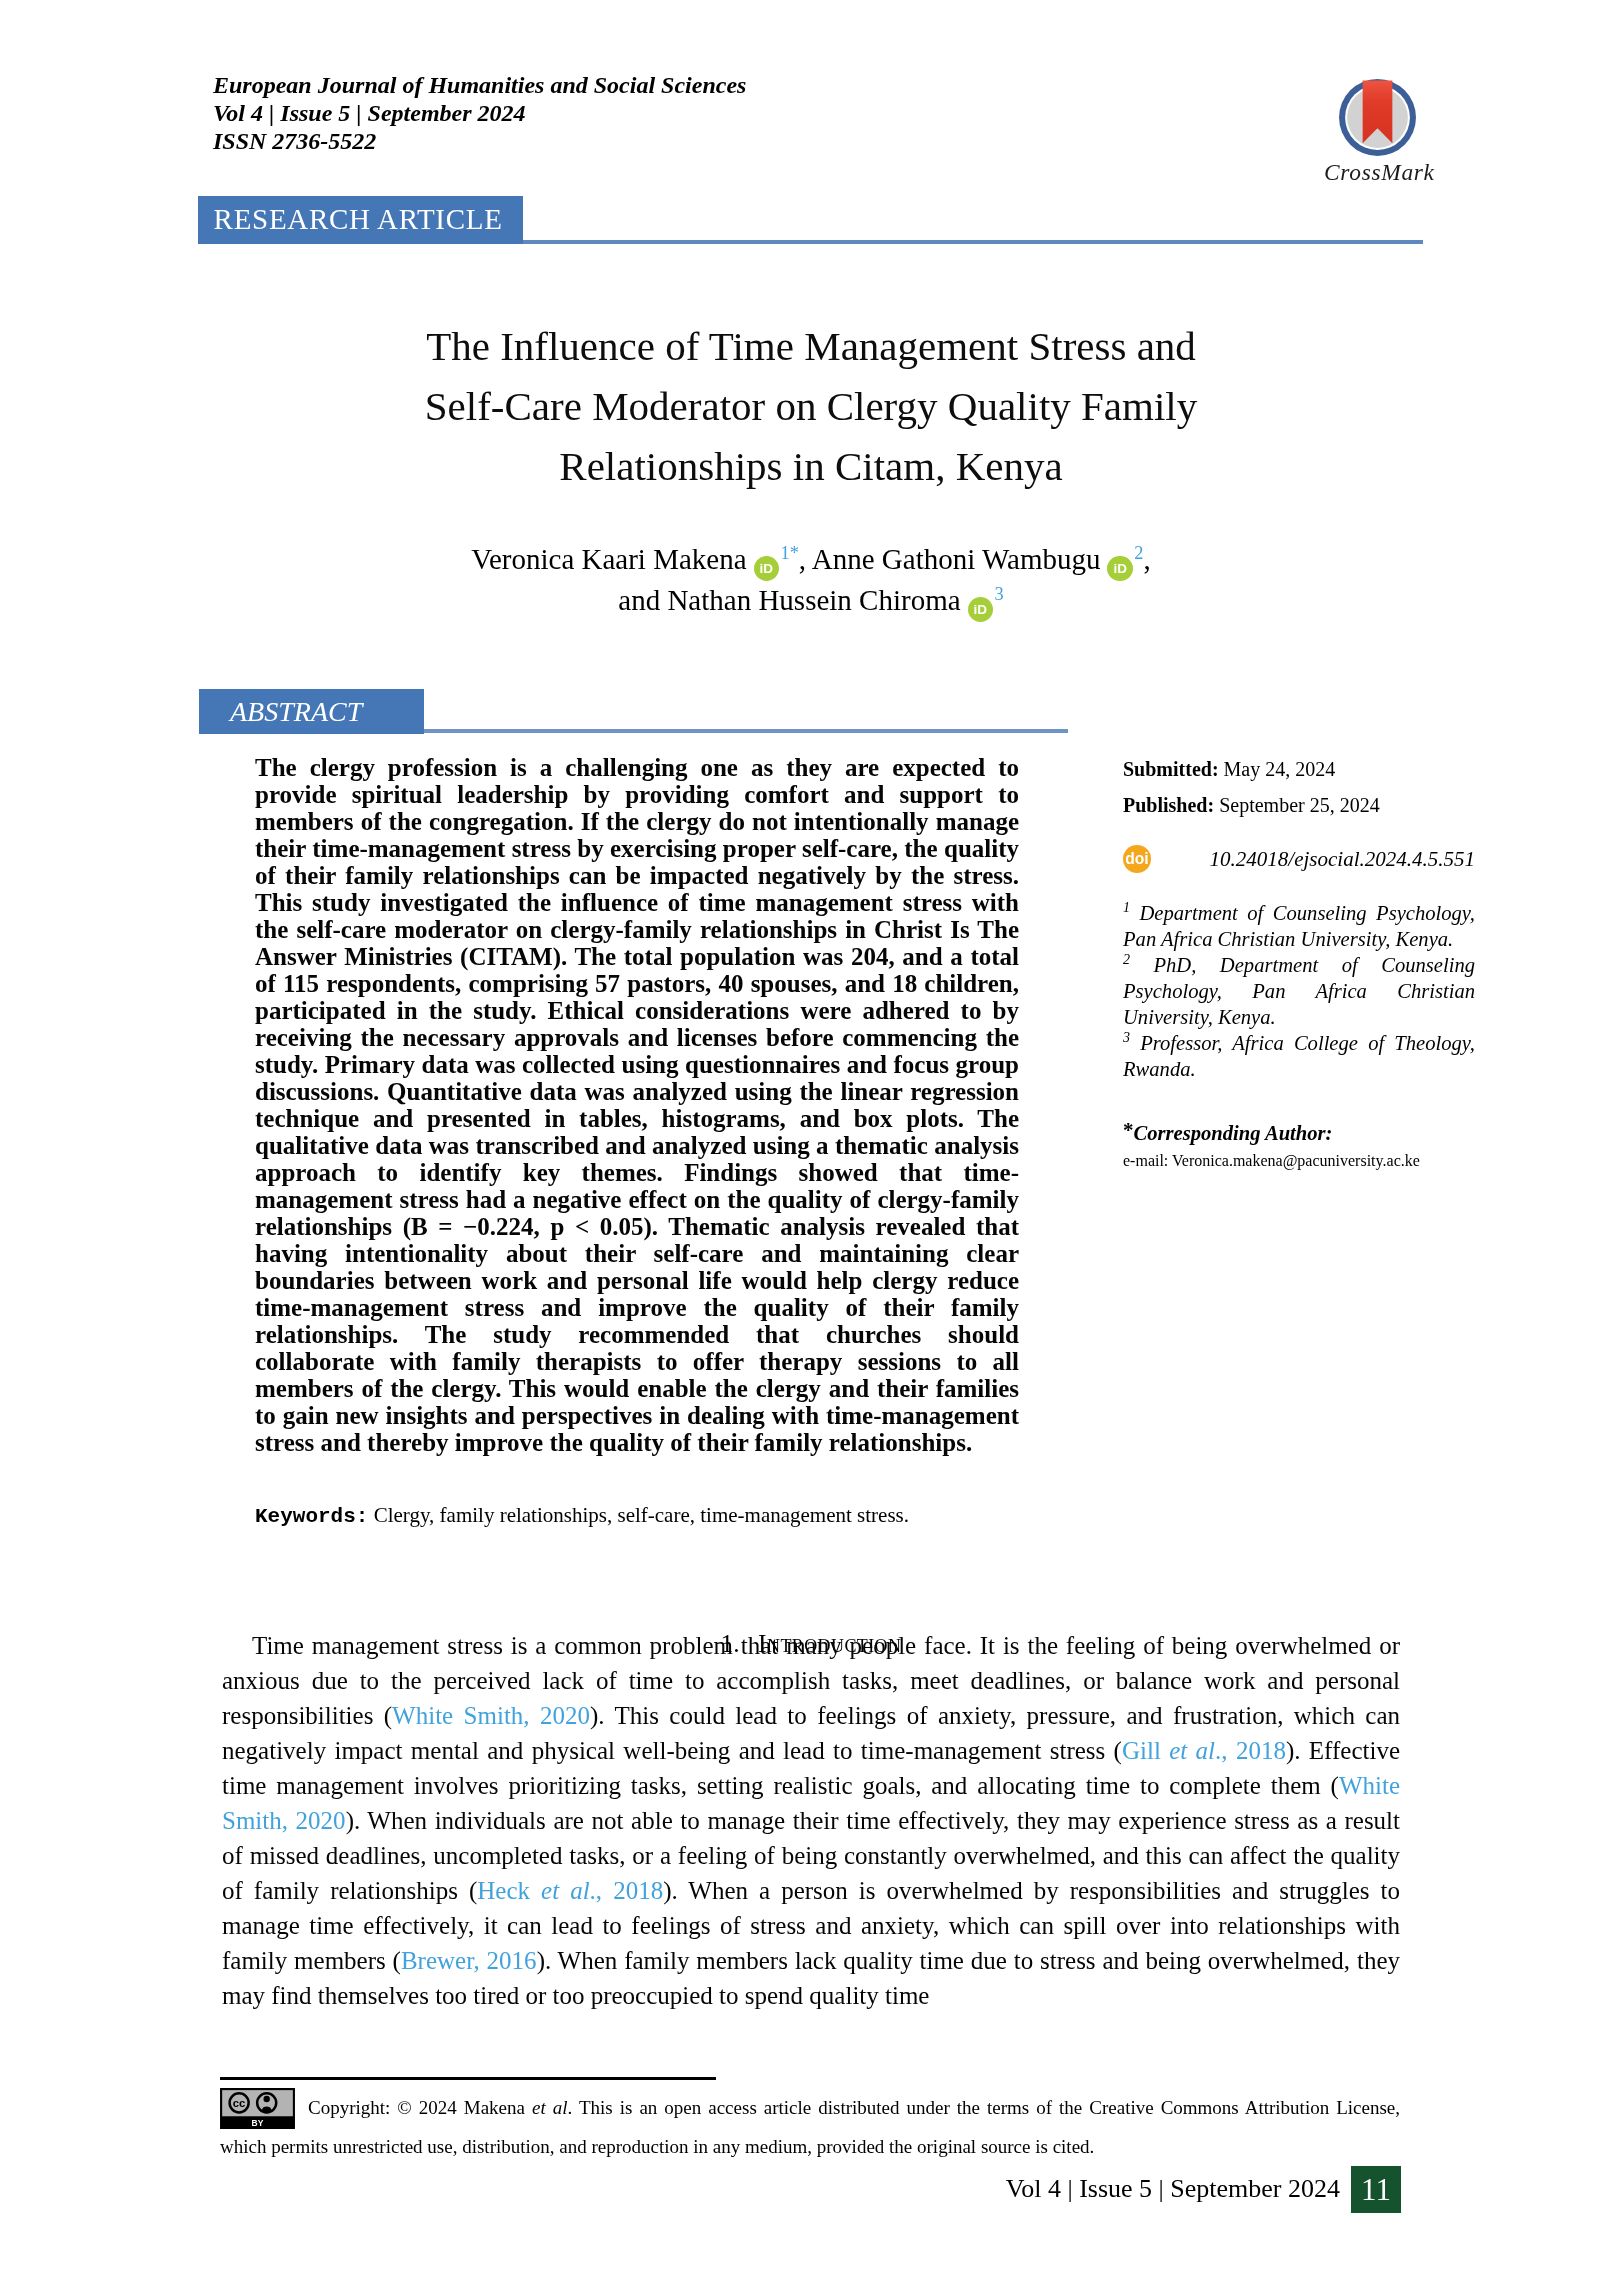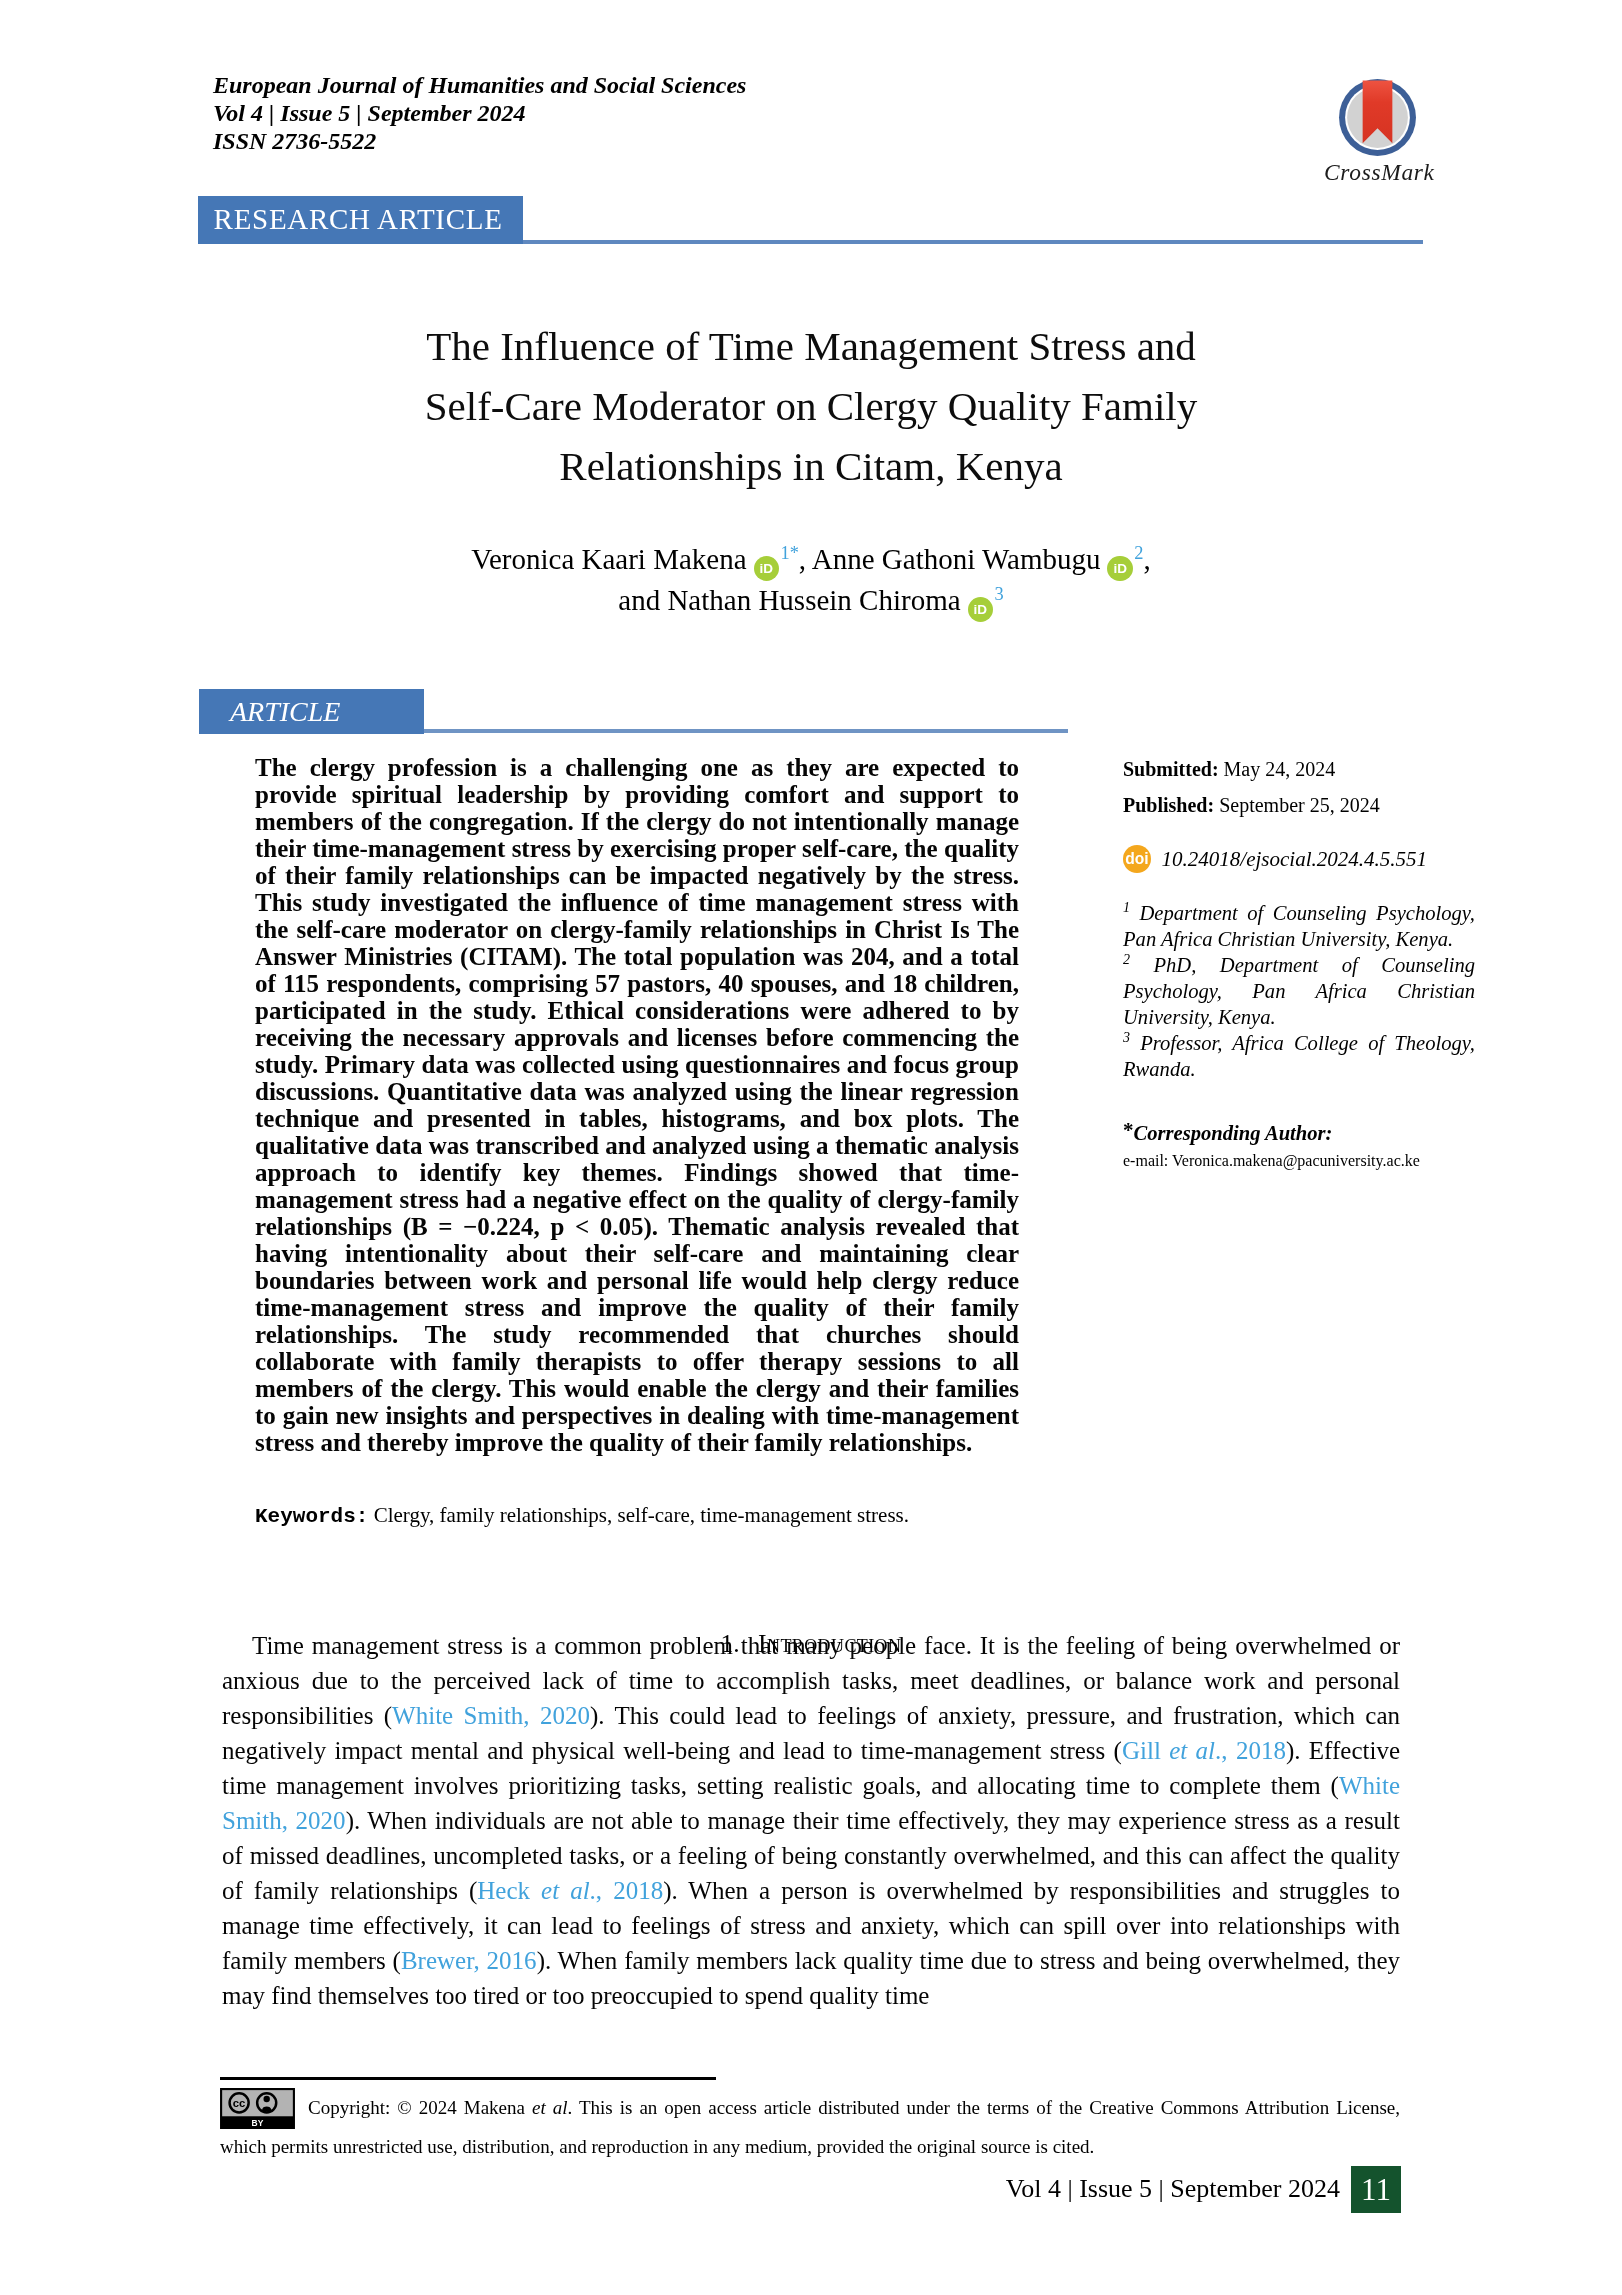--- a/index.html
+++ b/index.html
@@ -32,21 +32,21 @@
   .abstract-rule{position:absolute;left:203px;top:729px;width:865px;height:3.5px;background:#6f94c4;z-index:1;}
   .abstract-body{position:absolute;left:255px;top:754px;width:764px;font-weight:bold;
     font-size:25px;line-height:27px;text-align:justify;color:#050505;}
   .keywords{position:absolute;left:255px;top:1502px;width:764px;font-size:21px;
     line-height:27px;text-align:justify;}
   .keywords .kw-label{font-weight:bold;font-family:Liberation Mono, monospace;}
   
   .sidebar{position:absolute;left:1123px;top:757px;width:352px;font-size:20px;line-height:24px;}
   .meta-line{margin-bottom:12px;}
   .meta-label{font-weight:bold;}
-  .doi-row{margin-top:28px;display:flex;align-items:center;gap:10.6px;font-style:italic;font-size:21px;}
+  .doi-row{margin-top:28px;display:flex;align-items:center;gap:10.6px;font-style:italic;font-size:21px;justify-content:space-between;}
   .doi-badge{flex:0 0 auto;width:28px;height:28px;border-radius:50%;background:#f4a71d;color:#fff;
     font-family:"Liberation Sans",sans-serif;font-weight:bold;font-size:15.6px;line-height:28px;
     text-align:center;font-style:normal;cursor:pointer;}
   .affiliations{margin-top:27px;font-style:italic;font-size:20.6px;line-height:26px;text-align:justify;}
   .affil sup{font-size:14px;line-height:0;}
   .corresponding{margin-top:35px;font-size:20.6px;line-height:27px;}
   .corr-star{font-weight:bold;font-size:21px;vertical-align:2.8px;}
   .corr-label{font-weight:bold;font-style:italic;}
   .email-line{font-size:16px;}
   
@@ -100,21 +100,21 @@
 
   <div class="title">
     <div>The Influence of Time Management Stress and</div>
     <div>Self-Care Moderator on Clergy Quality Family</div>
     <div>Relationships in Citam, Kenya</div>
   </div>
 
   <div class="authors"><span class="author"><span>Veronica Kaari Makena</span><span class="orcid">iD</span><sup class="auth-sup">1*</sup><span>, </span></span><span class="author"><span>Anne Gathoni Wambugu</span><span class="orcid">iD</span><sup class="auth-sup">2</sup><span>,</span></span><br><span class="author"><span>and Nathan Hussein Chiroma</span><span class="orcid">iD</span><sup class="auth-sup">3</sup><span></span></span></div>
 
   <div class="abstract-rule"></div>
-  <div class="abstract-badge">ARTICLE</div>
+  <div class="abstract-badge">ABSTRACT</div>
   <div class="abstract-body">The clergy profession is a challenging one as they are expected to provide spiritual leadership by providing comfort and support to members of the congregation. If the clergy do not intentionally manage their time-management stress by exercising proper self-care, the quality of their family relationships can be impacted negatively by the stress. This study investigated the influence of time management stress with the self-care moderator on clergy-family relationships in Christ Is The Answer Ministries (CITAM). The total population was 204, and a total of 115 respondents, comprising 57 pastors, 40 spouses, and 18 children, participated in the study. Ethical considerations were adhered to by receiving the necessary approvals and licenses before commencing the study. Primary data was collected using questionnaires and focus group discussions. Quantitative data was analyzed using the linear regression technique and presented in tables, histograms, and box plots. The qualitative data was transcribed and analyzed using a thematic analysis approach to identify key themes. Findings showed that time-management stress had a negative effect on the quality of clergy-family relationships (B = −0.224, p &lt; 0.05). Thematic analysis revealed that having intentionality about their self-care and maintaining clear boundaries between work and personal life would help clergy reduce time-management stress and improve the quality of their family relationships. The study recommended that churches should collaborate with family therapists to offer therapy sessions to all members of the clergy. This would enable the clergy and their families to gain new insights and perspectives in dealing with time-management stress and thereby improve the quality of their family relationships.</div>
 
   <div class="keywords">
     <span class="kw-label">Keywords:</span><span> Clergy, family relationships, self-care, time-management stress.</span>
   </div>
 
   <div class="sidebar">
     <div class="meta-line">
       <span class="meta-label">Submitted: </span><span>May 24, 2024</span>
     </div>

